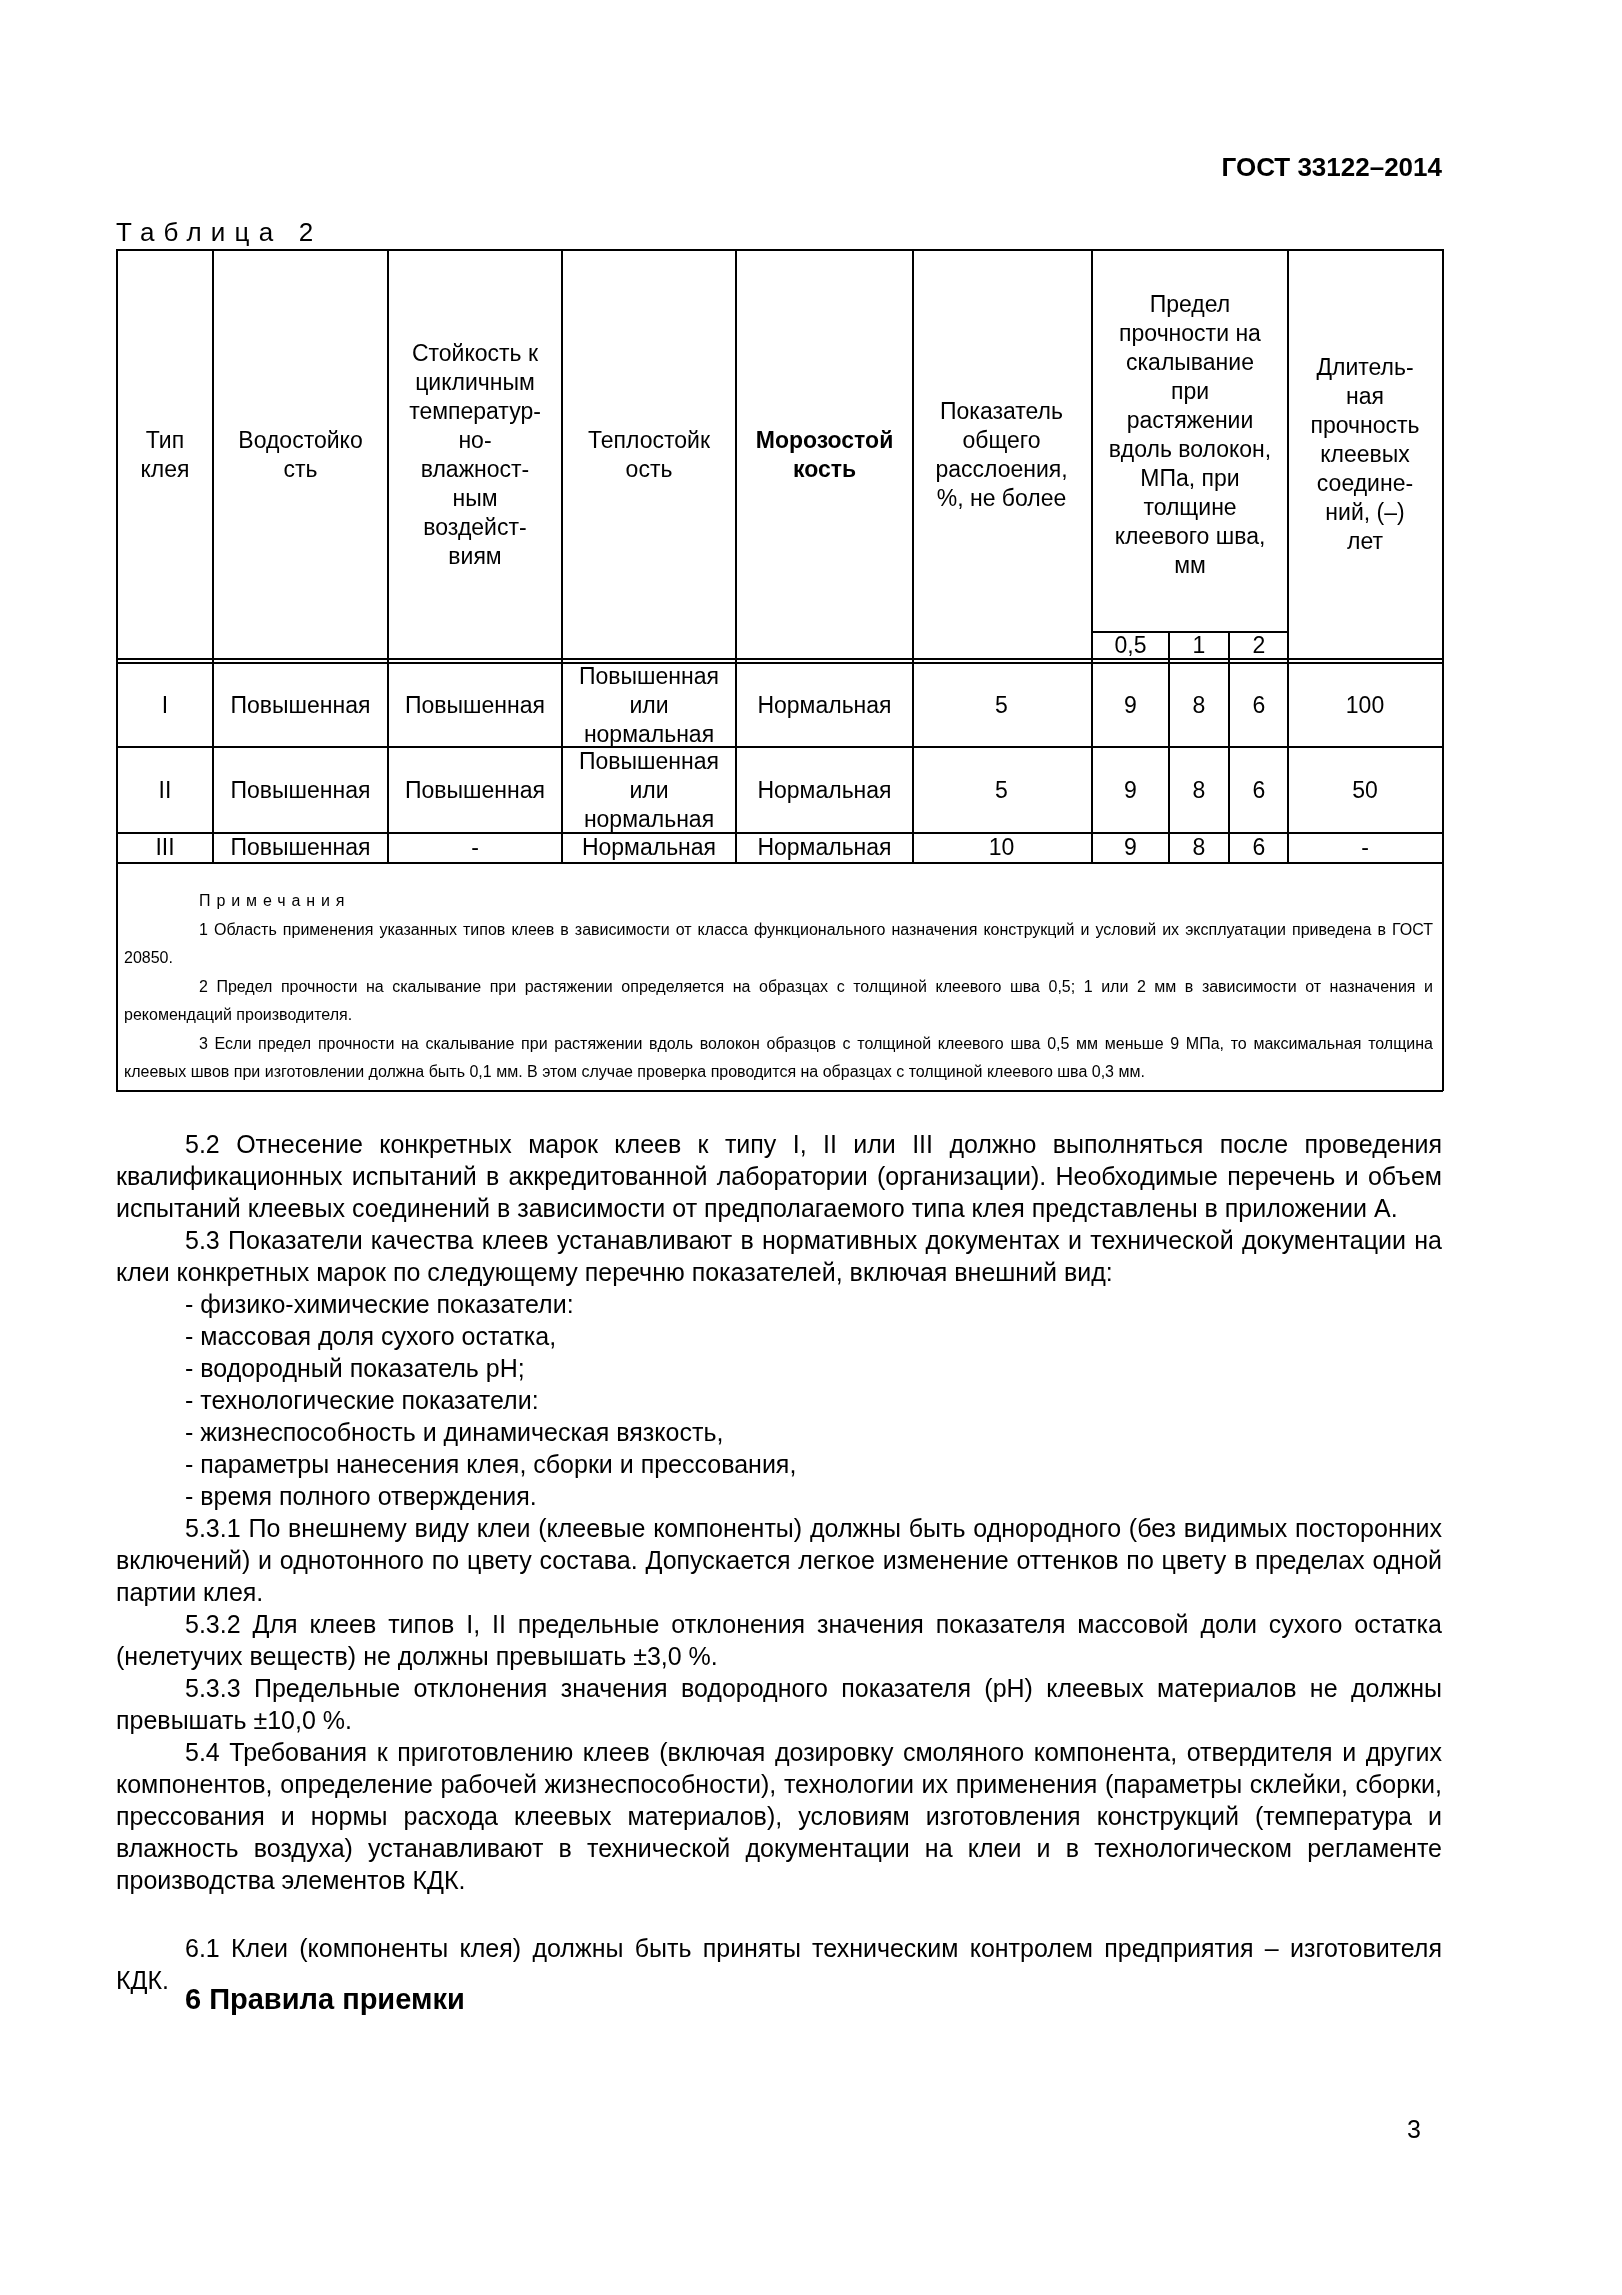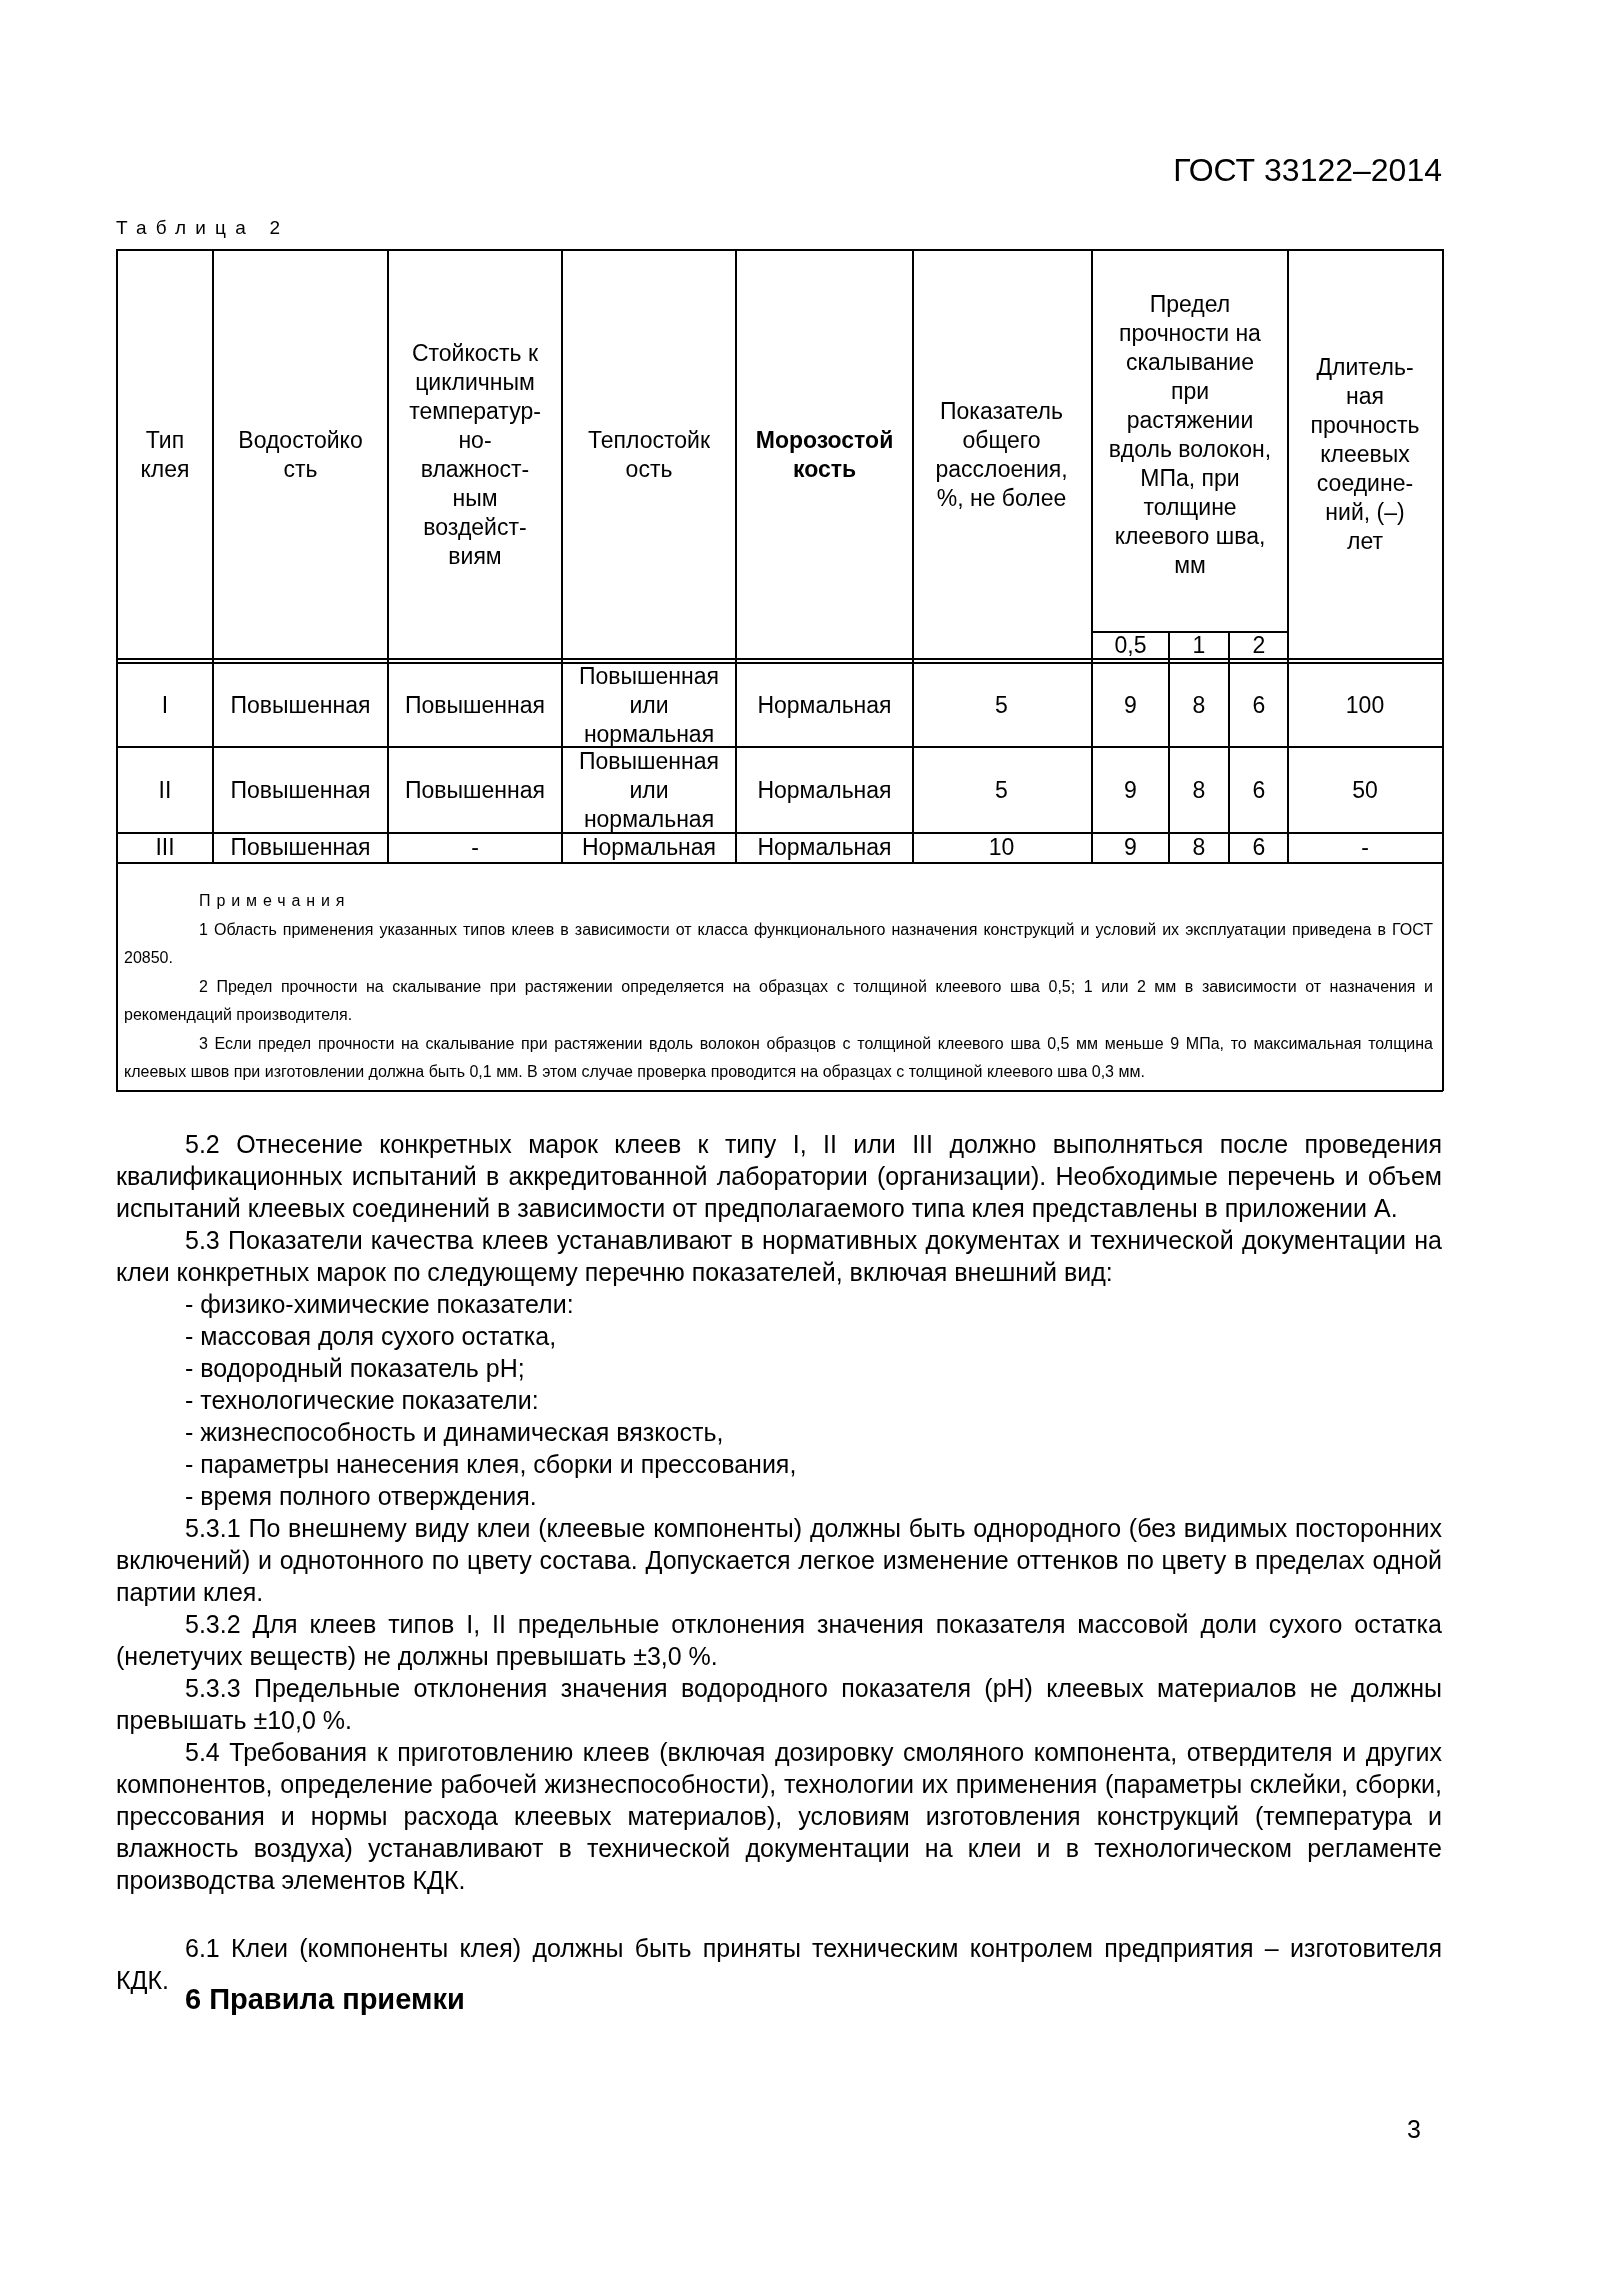--- a/index.html
+++ b/index.html
@@ -1,20 +1,20 @@
 <!DOCTYPE html>
 <html style="font-size:10.5px"><head>
 <meta charset="utf-8">
 <style>
   html, body { margin: 0; padding: 0; background: #ffffff; }
   body { width: 1623px; height: 2295px; position: relative; overflow: hidden;
          font-family: "Liberation Sans", sans-serif; color: #000; }
   .abs { position: absolute; }
-  #doc-code { left: 1112px; top: 152px; width: 330px; text-align: right; font-weight: normal; font-size: 32px; }
-  #table-caption { left: 116px; top: 217px; font-size: 19px; letter-spacing: 9.2px; }
+  #doc-code { left: 1112px; top: 152px; width: 330px; text-align: right; font-weight: bold; font-size: 26px; }
+  #table-caption { left: 116px; top: 217px; font-size: 26px; letter-spacing: 9.2px; }
   .vline { position: absolute; width: 2px; background: #000; }
   .hline { position: absolute; height: 2px; background: #000; }
   .cell { position: absolute; display: flex; align-items: center; justify-content: center;
           text-align: center; font-size: 23px; line-height: 29px; }
   .notes { position: absolute; left: 124px; top: 887px; width: 1309px; font-size: 16px; line-height: 28.5px; text-align: justify; }
   .notes p { margin: 0; }
   .notes .ind { text-indent: 75px; }
   .notes .title { text-indent: 75px; letter-spacing: 5.9px; }
   .body-text { position: absolute; left: 116px; width: 1326px; font-size: 25px; line-height: 32px; text-align: justify; }
   .body-text p { margin: 0; text-indent: 69px; }

